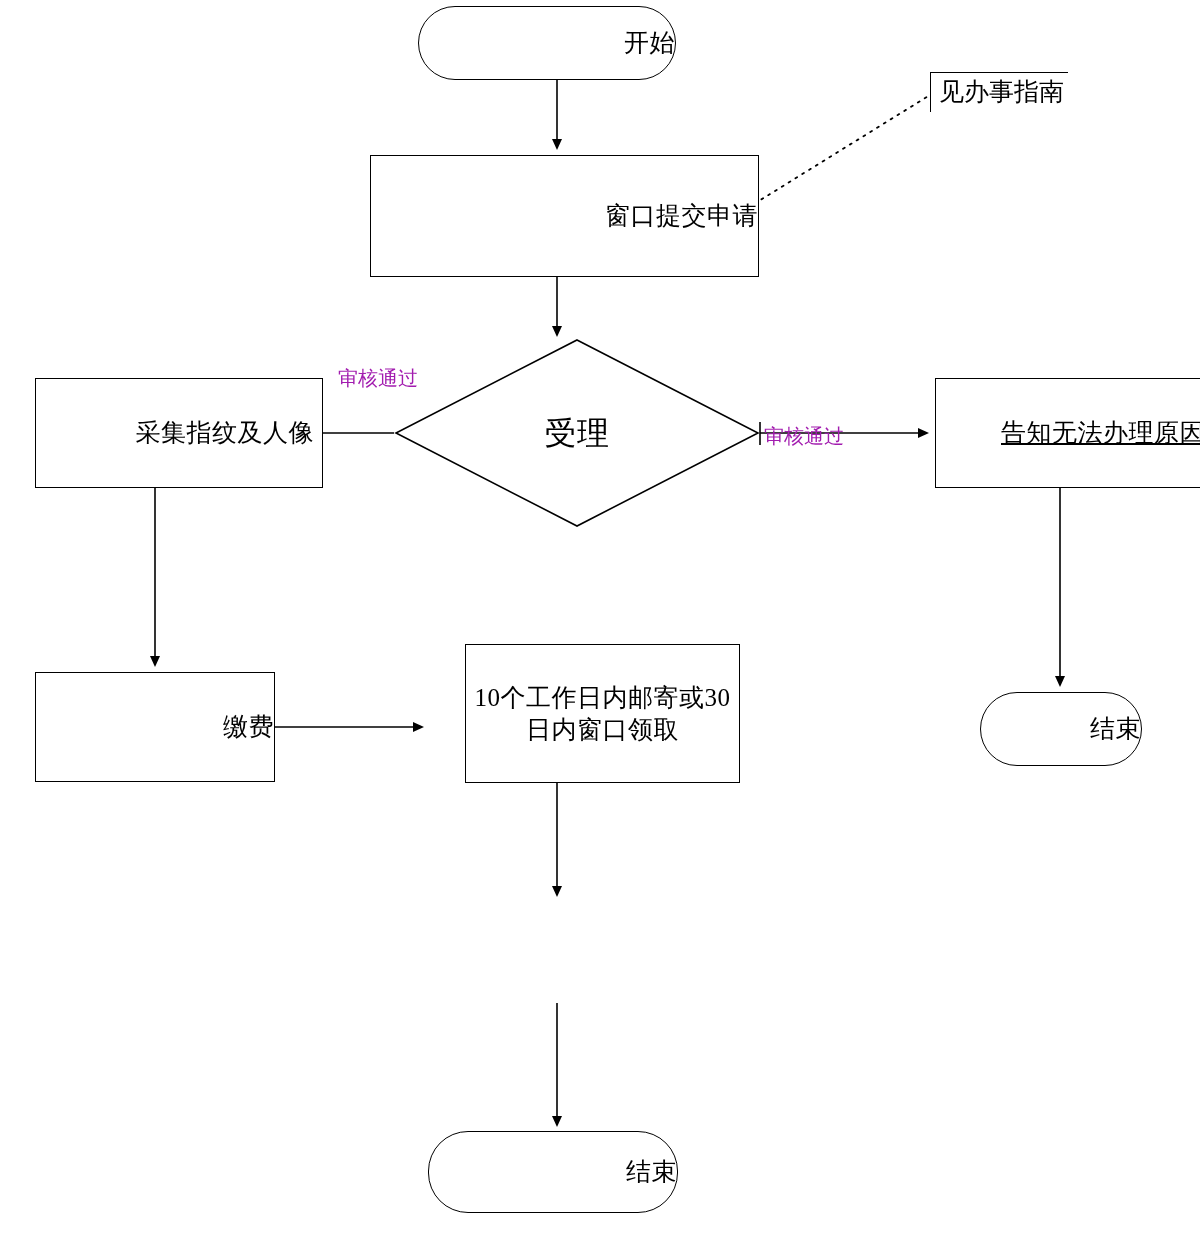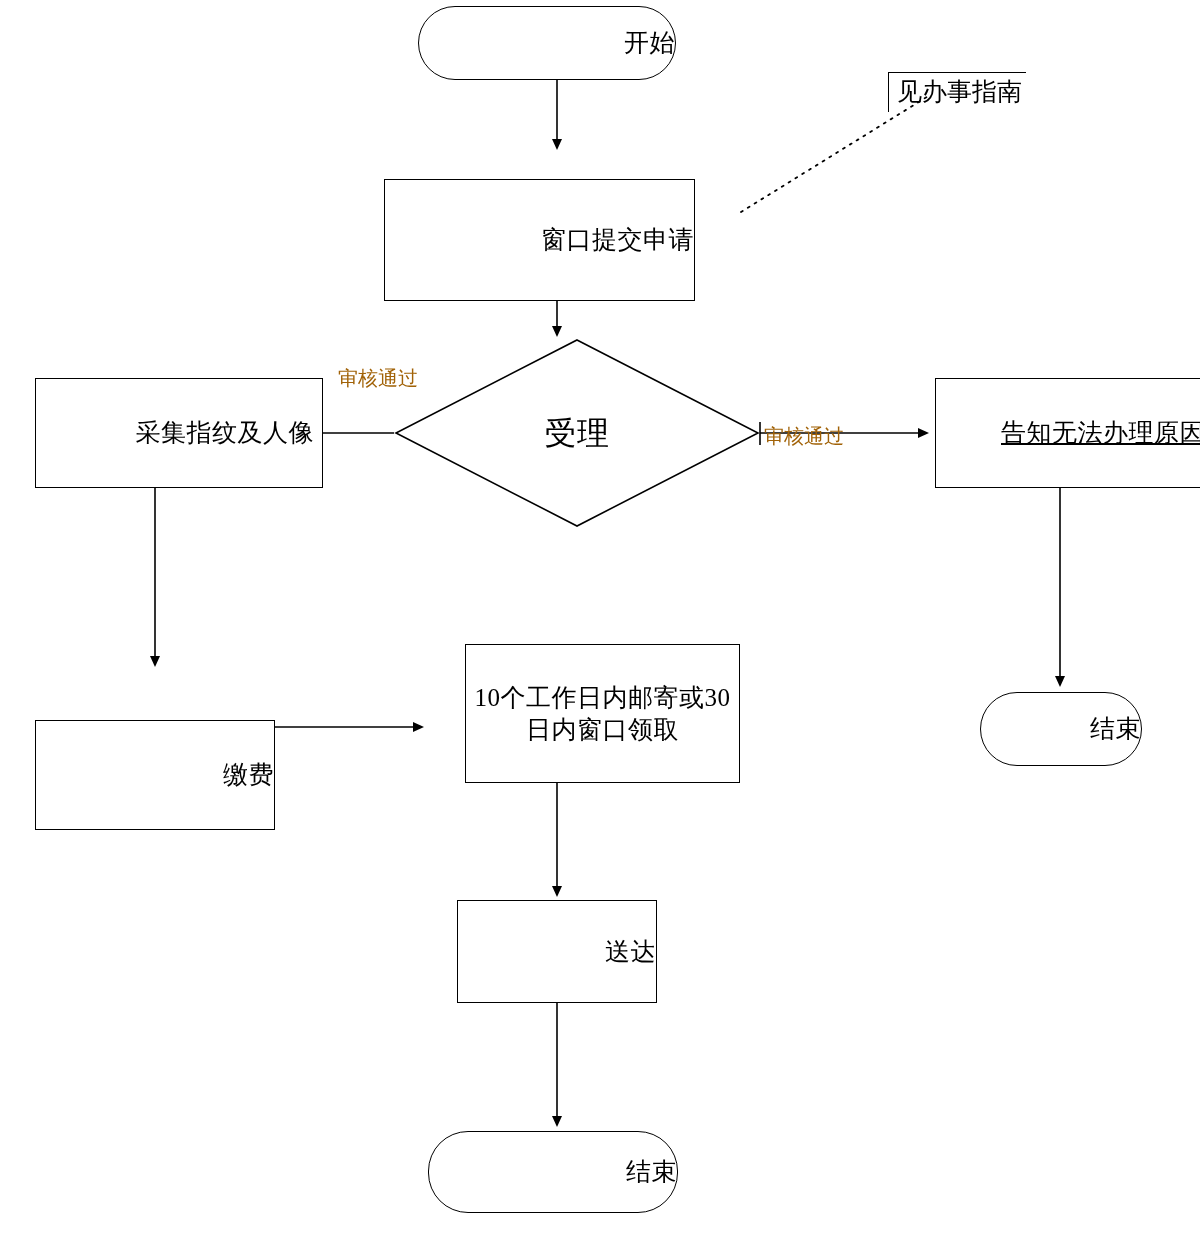--- a/index.html
+++ b/index.html
@@ -48,21 +48,21 @@
     position: absolute;
     width: 100%;
     text-align: center;
     top: 50%;
     transform: translateY(-50%);
     font-size: 32px;
   }
   .edge-label {
     position: absolute;
     font-size: 20px;
-    color: #a16207;
+    color: #a21caf;
     white-space: nowrap;
     font-family: "Liberation Serif", "DejaVu Serif", serif;
   }
   .note {
     position: absolute;
     font-size: 25px;
     color: #000000;
     white-space: nowrap;
     padding: 2px 4px 4px 8px;
     border-left: 1.5px solid #000000;
@@ -114,57 +114,54 @@
 
     <line x1="1060" y1="487" x2="1060" y2="685" stroke="#000000" stroke-width="1.6" marker-end="url(#arrow)"></line>
 
     <line x1="741" y1="212" x2="930" y2="95" stroke="#000000" stroke-width="1.8" stroke-dasharray="2,6" stroke-linecap="round"></line>
   </svg>
 
   <div class="node terminator" style="left:418px; top:6px; width:258px; height:74px;">
     <span>开始</span>
   </div>
 
-  <div class="node process" style="left:384px; top:155px; width:311px; height:122px;margin-top:24px;">
+  <div class="node process" style="left:370px; top:155px; width:389px; height:122px;">
     <span>窗口提交申请</span>
   </div>
 
   <div class="node decision" style="left:394px; top:338px; width:366px; height:190px;">
     <svg class="diamond-svg" width="366" height="190" viewBox="0 0 366 190">
       <polygon points="183,2 364,95 183,188 2,95" fill="#ffffff" stroke="#000000" stroke-width="1.6"></polygon>
     </svg>
     <span class="decision-label">受理</span>
   </div>
 
   <div class="node process" style="left:35px; top:378px; width:288px; height:110px;">
     <span class="multiline">采集指纹及人像</span>
   </div>
 
   <div class="node process" style="left:935px; top:378px; width:279px; height:110px;text-decoration:underline;">
     <span class="multiline">告知无法办理原因</span>
   </div>
 
-  <div class="node process" style="left:35px; top:672px; width:240px; height:110px;margin-top:48px;">
+  <div class="node process" style="left:35px; top:672px; width:240px; height:110px;">
     <span>缴费</span>
   </div>
 
   <div class="node process" style="left:417px; top:644px; width:275px; height:139px;margin-left:48px;">
     <span class="multiline">10个工作日内邮寄或30日内窗口领取</span>
   </div>
 
-  <div class="node process" style="left:457px; top:900px; width:200px; height:103px;">
-    <span>送达</span>
-  </div>
 
   <div class="node terminator" style="left:980px; top:692px; width:162px; height:74px;">
     <span>结束</span>
   </div>
 
   <div class="node terminator" style="left:428px; top:1131px; width:250px; height:82px;">
     <span>结束</span>
   </div>
 
   <div class="edge-label" style="left:338px; top:365px;">审核通过</div>
   <div class="edge-label" style="left:764px; top:423px;">审核通过</div>
 
-  <div class="note" style="left:888px; top:72px;">见办事指南</div>
+  <div class="note" style="left:930px; top:72px;">见办事指南</div>
 
 </div>
 
 </body></html>

